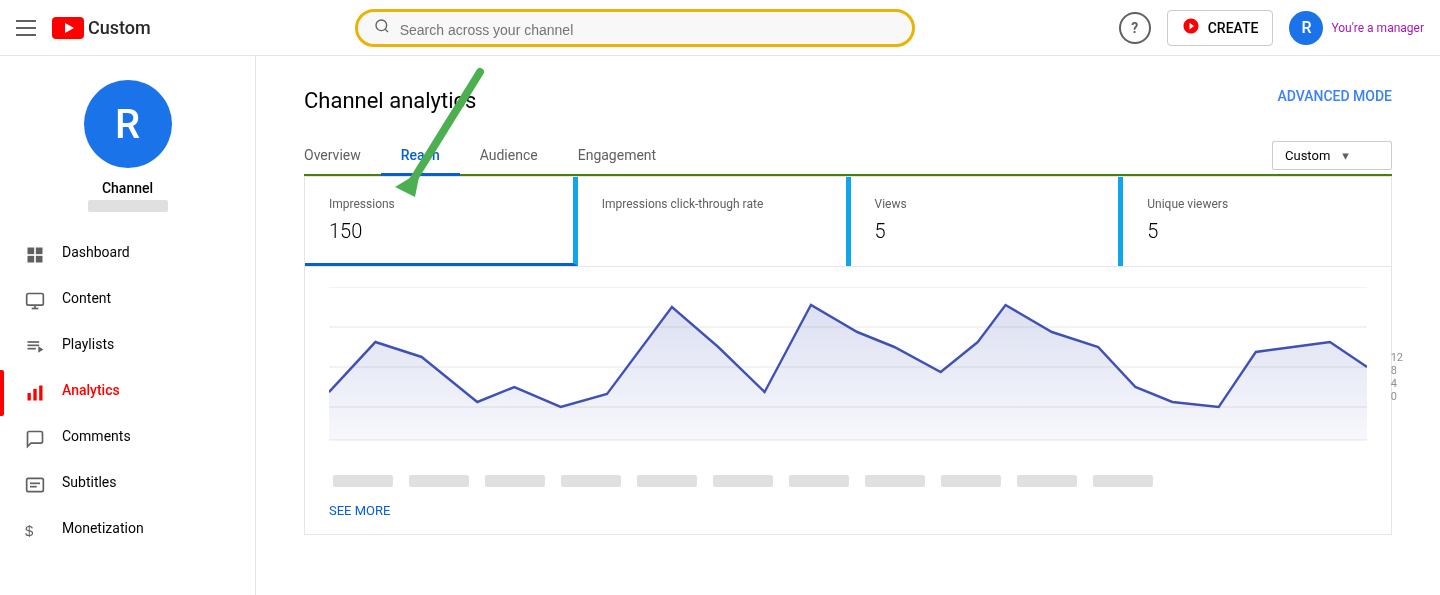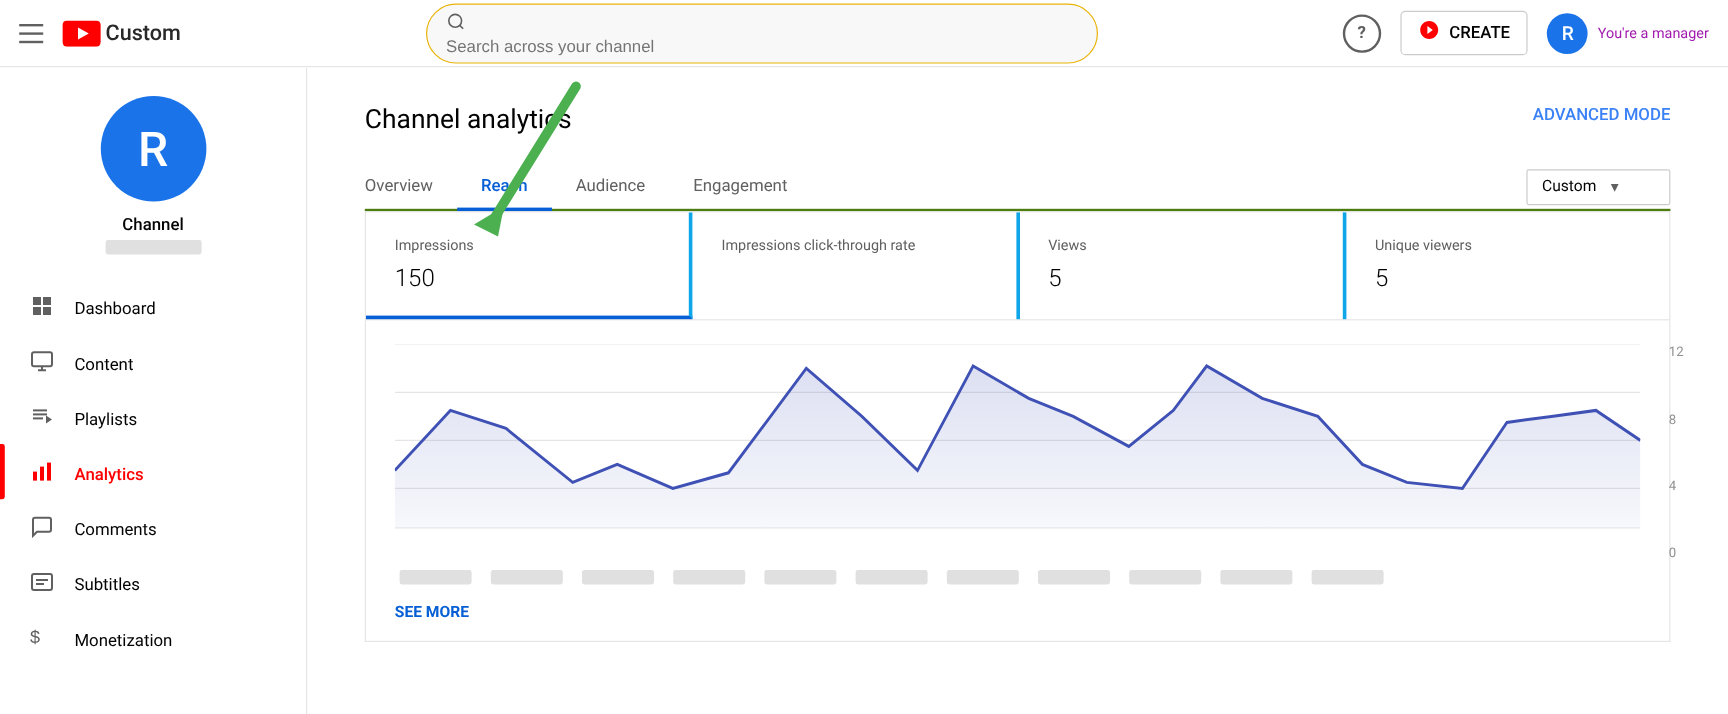--- a/index.html
+++ b/index.html
@@ -14,22 +14,22 @@
     .topbar-left { display: flex; align-items: center; gap: 16px; }
     .hamburger { cursor: pointer; display: flex; flex-direction: column; gap: 5px; }
     .hamburger span { display: block; width: 20px; height: 2px; background: #606060; }
     .logo { display: flex; align-items: center; gap: 4px; }
     .logo-icon { width: 32px; height: 22px; }
     .logo-text { font-size: 18px; font-weight: 500; color: #282828; }
     .search-bar {
       flex: 1; display: flex; align-items: center; justify-content: center; padding: 0 40px;
     }
     .search-input-wrapper {
-      display: flex; align-items: flex-start; border: 1px solid #eab308; border-radius: 40px;
-      padding: 6px 16px; width: 100%; max-width: 560px; background: #f8f8f8; flex-direction: column;
+      display: flex; align-items: flex-end; border: 3px solid #eab308; border-radius: 40px;
+      padding: 6px 16px; width: 100%; max-width: 560px; background: #f8f8f8;
     }
     .search-input-wrapper input {
       border: none; background: transparent; outline: none; font-size: 14px;
       color: #606060; width: 100%;
     }
     .search-icon-wrap { margin-right: 10px; color: #606060; }
     .topbar-right { display: flex; align-items: center; gap: 16px; margin-left: auto; }
     .help-btn {
       width: 32px; height: 32px; border-radius: 50%; border: 2px solid #606060;
       display: flex; align-items: center; justify-content: center;
@@ -58,21 +58,21 @@
     }
     .channel-avatar {
       width: 88px; height: 88px; border-radius: 50%; background: #1a73e8;
       display: flex; align-items: center; justify-content: center;
       color: #fff; font-size: 40px; font-weight: 500; margin-bottom: 12px;
     }
     .channel-name { font-size: 14px; font-weight: 500; margin-bottom: 4px; }
     .channel-sub { width: 80px; height: 12px; background: #e0e0e0; border-radius: 2px; margin-bottom: 20px; }
     .nav-items { width: 100%; }
     .nav-item {
-      display: flex; align-items: flex-end; gap: 16px;
+      display: flex; align-items: flex-start; gap: 16px;
       padding: 12px 24px; cursor: pointer; font-size: 14px; color: #030303;
       position: relative;
     }
     .nav-item.active { color: #ff0000; font-weight: 500; }
     .nav-item.active::before {
       content: ''; position: absolute; left: 0; top: 0; bottom: 0;
       width: 4px; background: #ff0000; border-radius: 0 2px 2px 0;
     }
     .nav-icon { width: 22px; height: 22px; display: flex; align-items: center; justify-content: center; flex-shrink: 0; }
 
@@ -105,40 +105,40 @@
       font-size: 13px; cursor: pointer; min-width: 120px;
     }
     .date-dropdown-inner { display: flex; flex-direction: column; }
     .date-label-small { font-size: 10px; color: #909090; }
 
     
     .metrics-row {
       display: flex; border: 1px solid #e5e5e5; margin-top: 0;
     }
     .metric-card {
-      flex: 1; padding: 20px 24px; border-right: 3px solid #0ea5e9;
+      flex: 1; padding: 20px 24px; border-right: 5px solid #0ea5e9;
       cursor: pointer;
     }
     .metric-card:last-child { border-right: none; }
     .metric-card.selected { border-bottom: 3px solid #065fd4; }
     .metric-label { font-size: 12px; color: #606060; margin-bottom: 8px; }
     .metric-value { font-size: 20px; font-weight: 300; color: #030303; }
 
     
     .chart-container {
       border: 1px solid #e5e5e5; border-top: none;
       padding: 20px 24px 0 24px; position: relative;
     }
     .chart-area { position: relative; height: 180px; }
     .chart-svg { width: 100%; height: 160px; }
     .x-label-bar {
       height: 12px; background: #e0e0e0; border-radius: 2px; flex: 1; margin: 0 4px;
     }
     .see-more {
-      color: #065fd4; font-size: 13px; font-weight: 700;
+      color: #065fd4; font-size: 13px; font-weight: 400;
       cursor: pointer; padding: 16px 0; display: inline-block;
     }
 
     
     .arrow-annotation {
       position: absolute;
       top: -110px;
       left: 60px;
       pointer-events: none;
     }
@@ -354,21 +354,21 @@
 
         <polyline fill="none" stroke="#3f51b5" stroke-width="2.5" points="
             0,105  50,55  100,70  160,115  200,100  250,120  300,107  
             370,20  420,60  470,105  520,18  570,45  610,60  660,85  
             700,55  730,18  780,45  830,60  870,100  910,115  960,120  
             1000,65  1040,60  1080,55  1120,80
           "></polyline>
       </svg>
 
       
-      <div style="position:absolute;right:-36px;top:0;bottom:0;display:flex;flex-direction:column;justify-content:space-between;font-size:11px;color:#909090;">
+      <div style="position:absolute;right:-36px;top:0;bottom:0;display:flex;flex-direction:column;justify-content:center;font-size:11px;color:#909090;">
         <span>12</span>
         <span>8</span>
         <span>4</span>
         <span>0</span>
       </div>
     </div>
 
     
     <div style="display:flex;gap:8px;margin-top:8px;padding:0 0;">
       <div class="x-label-bar" style="max-width:60px;"></div>

